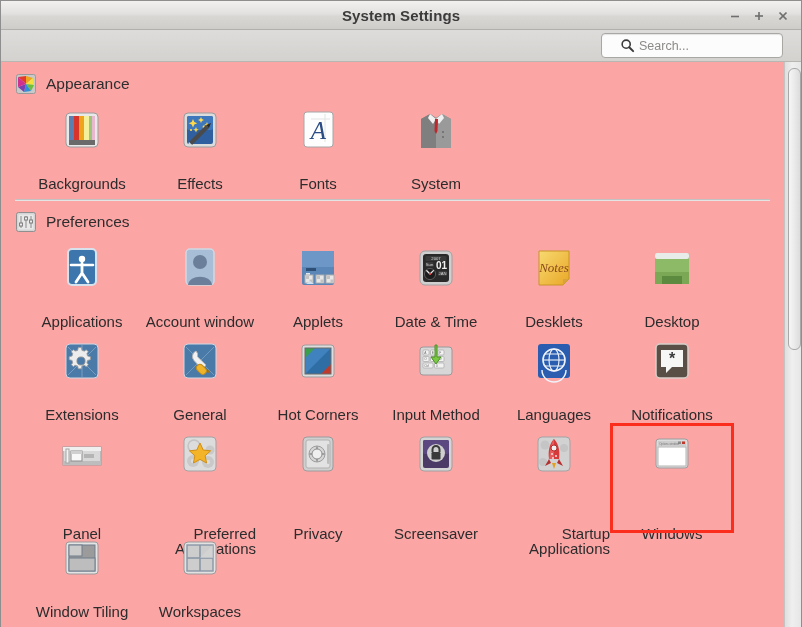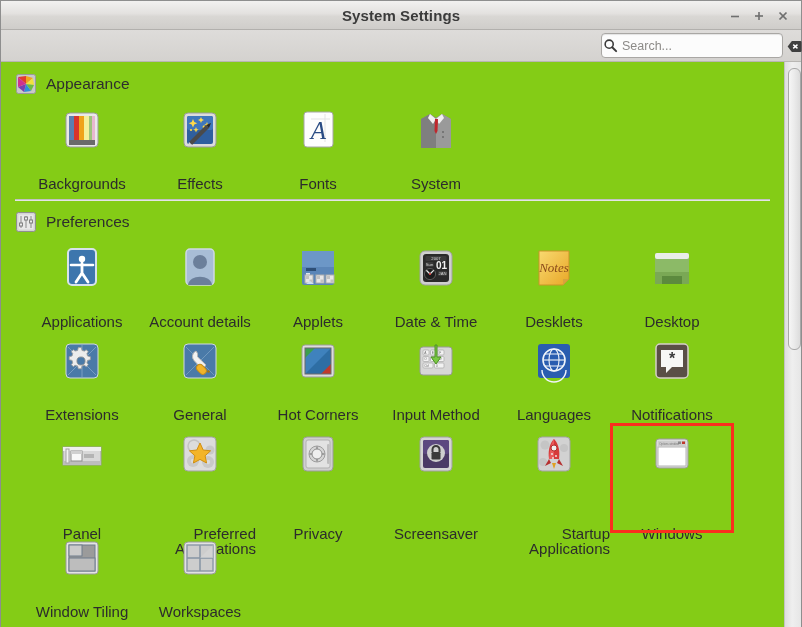--- a/index.html
+++ b/index.html
@@ -37,35 +37,35 @@
   .toolbar{
     position:relative;height:32px;box-sizing:border-box;
     background:linear-gradient(to bottom,#dedcda 0%,#d4d2cf 100%);
     border-bottom:1px solid #b8b6b3;
   }
   .searchbox{
     position:absolute;right:18px;top:3px;
     width:182px;height:25px;box-sizing:border-box;
     background:#fcfcfc;border:1px solid #a9a7a4;border-radius:4px;
     box-shadow:inset 0 1px 1px rgba(0,0,0,.10);
-    display:flex;align-items:center;padding:0 5px 0 1px;
+    display:flex;align-items:center;padding:0 5px 0 18px;
   }
   .search-icon{width:15px;height:15px;flex:0 0 auto;color:#444;}
   .search-input{
     flex:1 1 auto;border:0;outline:none;background:transparent;
     font-family:"Liberation Sans",sans-serif;font-size:12.5px;color:#4a4a4a;
     padding:0 4px;
   }
   .search-input::placeholder{color:#8d8b88;}
   .clear-icon{width:15px;height:13px;flex:0 0 auto;}
 
   
   .content{
     position:relative;height:565px;box-sizing:border-box;
-    background:#84cc16;overflow:hidden;padding-left:36px;
+    background:#fca5a5;overflow:hidden;padding-left:36px;
   }
   .scroll-area{
     position:absolute;left:0;top:0;right:17px;bottom:0;
     overflow:hidden;
   }
   .section{padding:0;}
   .section-head{
     display:flex;align-items:center;gap:9px;
     padding:12px 0 0 14px;height:32px;box-sizing:border-box;
   }
@@ -282,21 +282,21 @@
           </div>
 
           <div class="cell row-h">
             <span class="ic">
               <svg width="48" height="48" viewBox="0 0 48 48">
                 <rect x="10" y="3" width="28" height="36" rx="4" fill="#a8bdd6" stroke="#cfd9e4" stroke-width="1.5"></rect>
                 <circle cx="24" cy="16" r="7" fill="#6b7f9b"></circle>
                 <path d="M12 39 C13 28 35 28 36 39 Z" fill="#6b7f9b"></path>
               </svg>
             </span>
-            <span class="lbl">Account details</span>
+            <span class="lbl">Account window</span>
           </div>
 
           <div class="cell row-h">
             <span class="ic">
               <svg width="48" height="48" viewBox="0 0 48 48">
                 <rect x="8" y="5" width="32" height="34" rx="2" fill="#5b86b8"></rect>
                 <rect x="8" y="5" width="32" height="16" fill="#6c97c7"></rect>
                 <rect x="12" y="22" width="10" height="3" fill="#2e4f76"></rect>
                 <rect x="12" y="27" width="4" height="3" fill="#dfe7ef"></rect>
                 <g>

